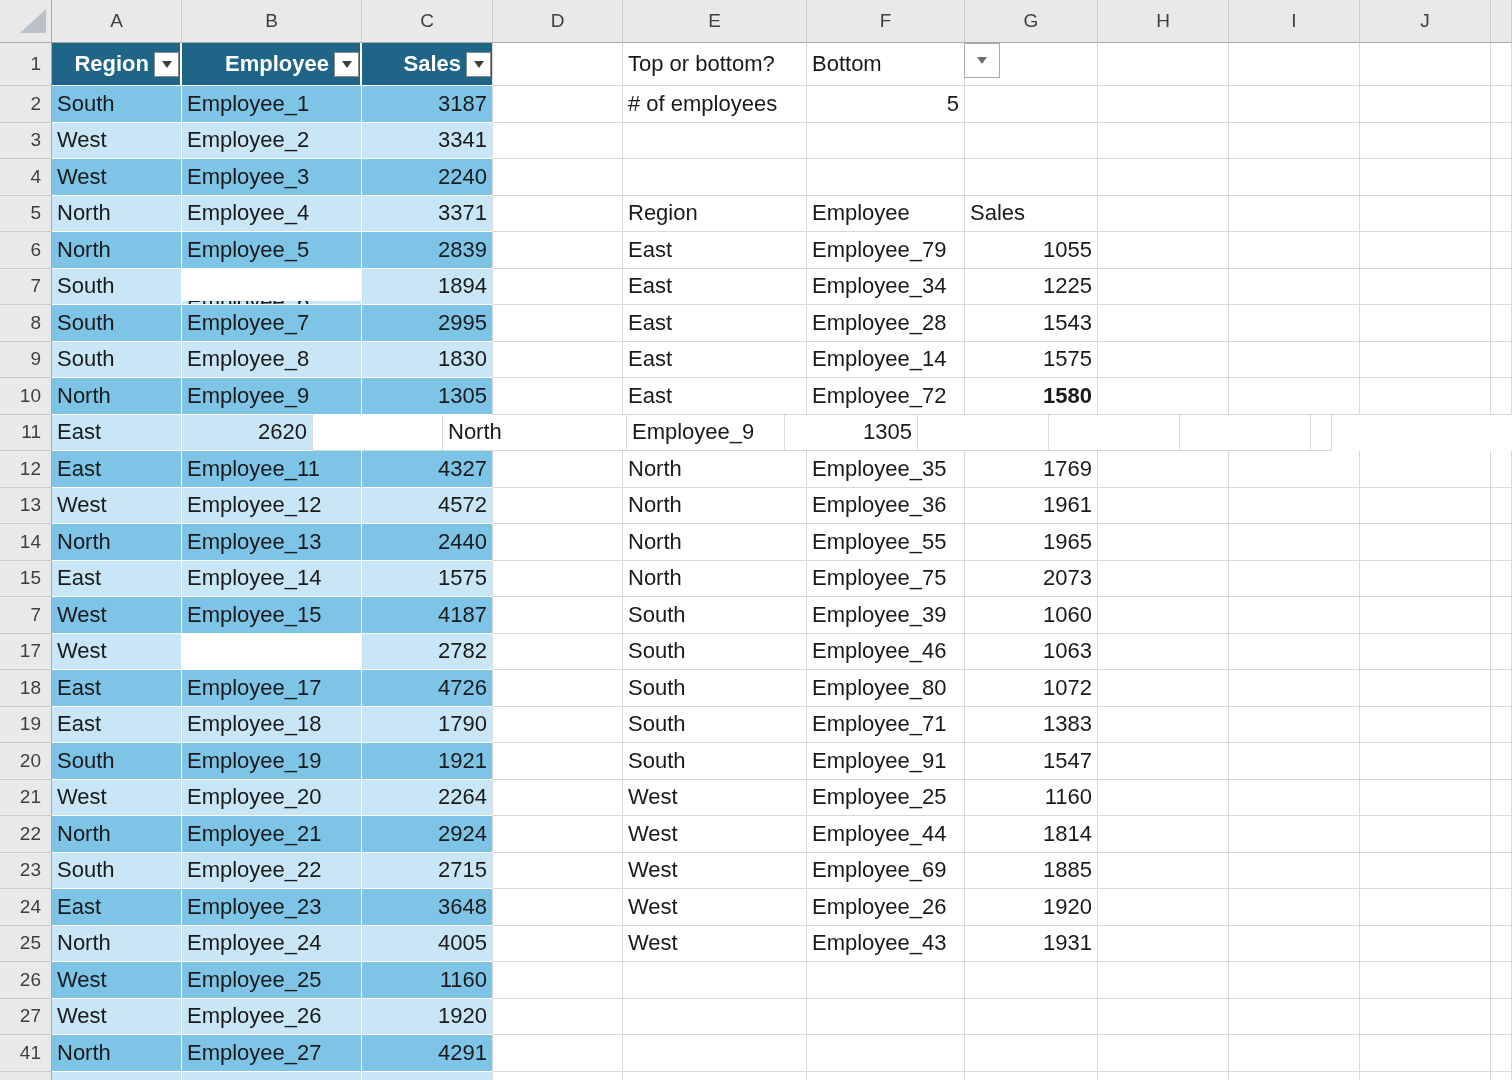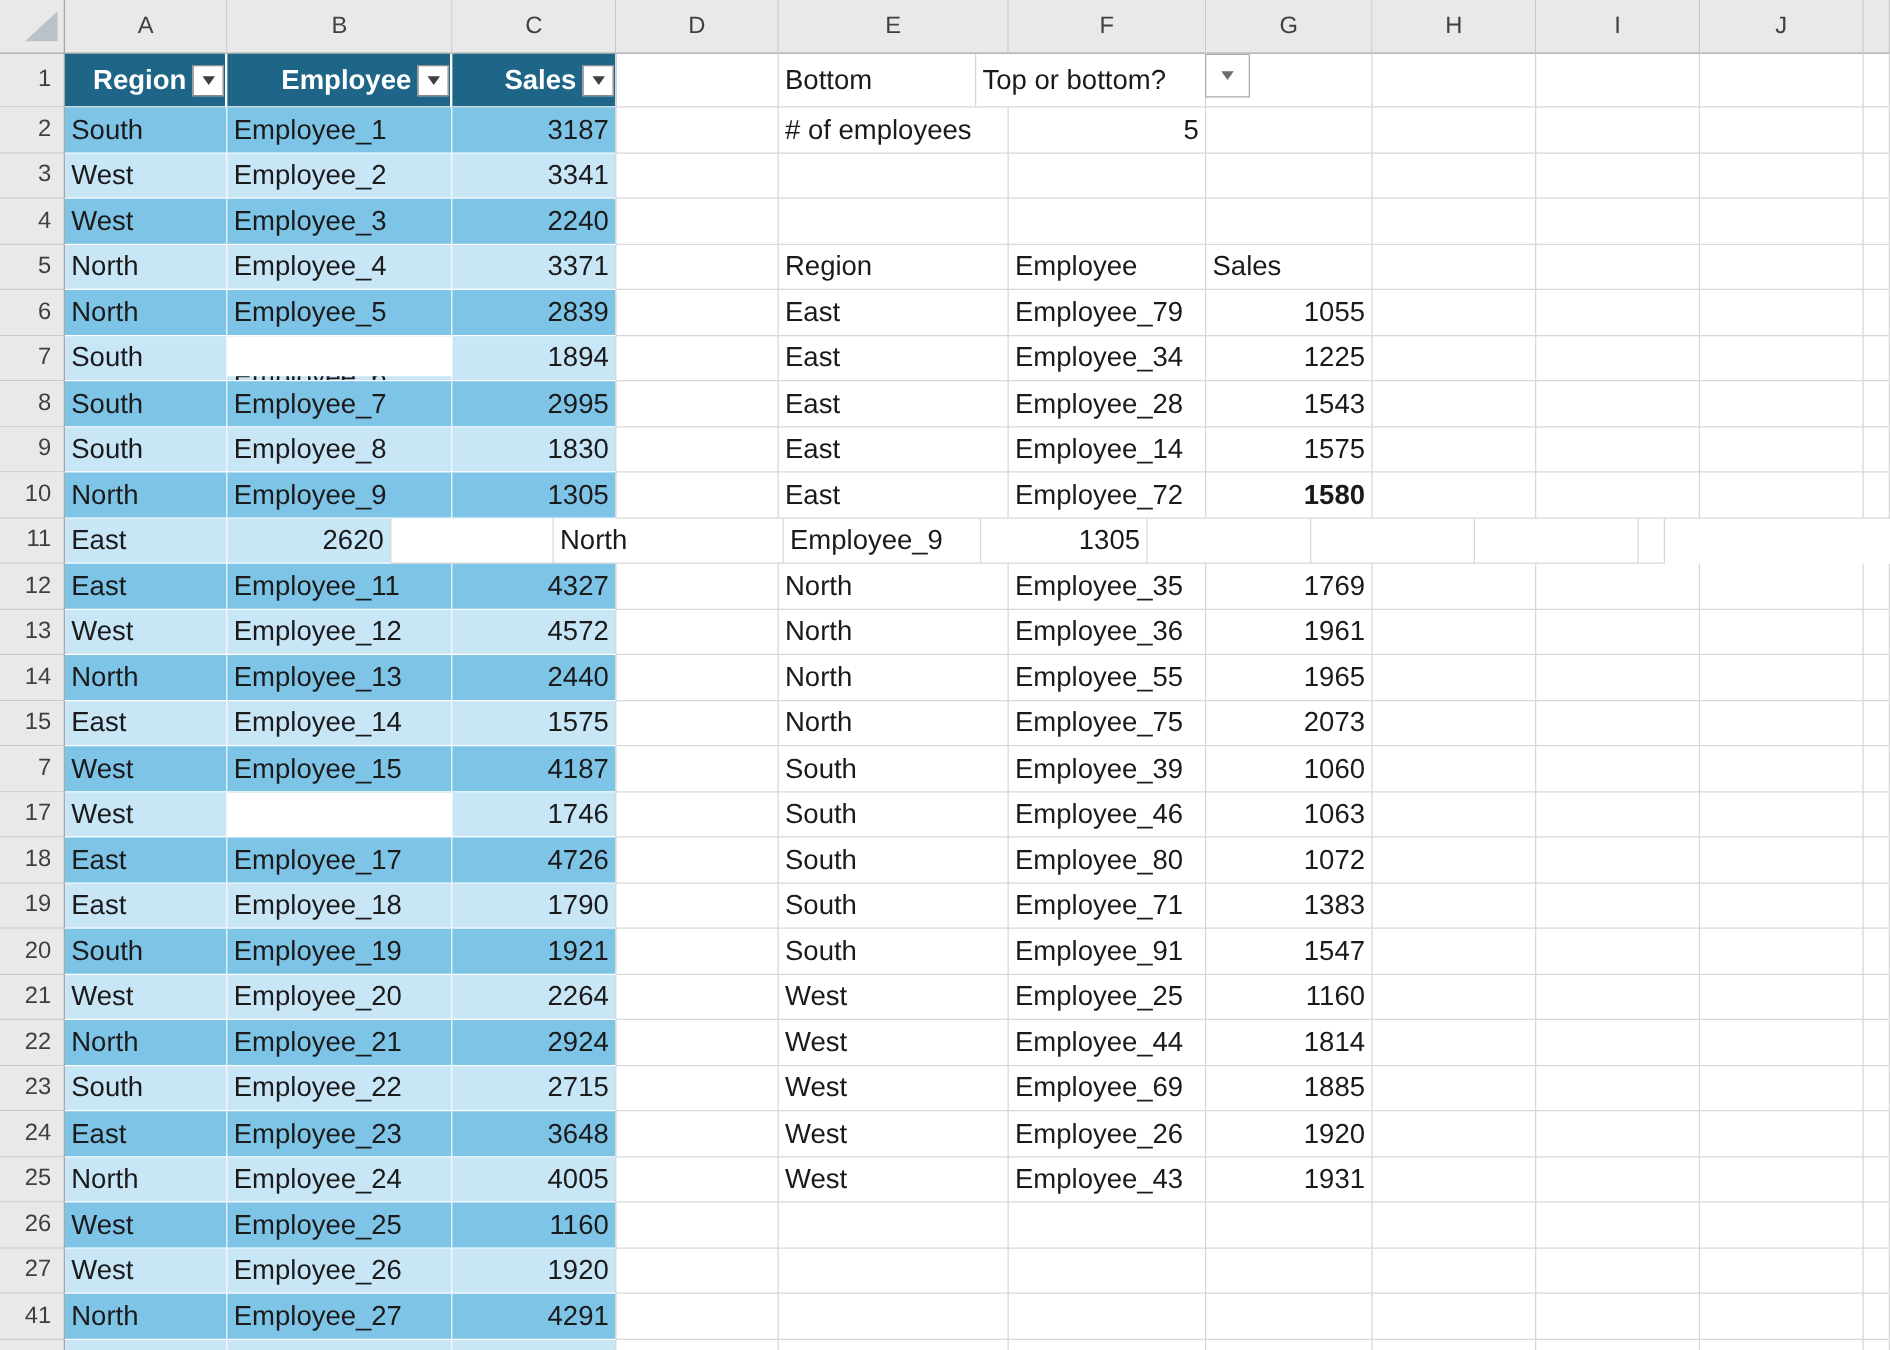--- a/index.html
+++ b/index.html
@@ -98,25 +98,25 @@
             <div class="tri"></div>
           </div>
         </div>
         <div class="cell t1h lastcol" style="width: 131px; flex: 0 0 131px; height: 43px;">
           <span>Sales</span>
           <div class="filter-btn">
             <div class="tri"></div>
           </div>
         </div>
         <div class="cell" style="width: 130px; flex: 0 0 130px; height: 43px;"></div>
+        <div class="cell" style="width: 184px; flex: 0 0 184px; height: 43px;">
+          <span>Top or bottom?</span>
+        </div>
         <div class="cell" style="width: 158px; flex: 0 0 158px; height: 43px;">
           <span>Bottom</span>
-        </div>
-        <div class="cell" style="width: 184px; flex: 0 0 184px; height: 43px;">
-          <span>Top or bottom?</span>
         </div>
         <div class="cell" style="width: 133px; flex: 0 0 133px; height: 43px;"></div>
         <div class="cell" style="width: 131px; flex: 0 0 131px; height: 43px;"></div>
         <div class="cell" style="width: 131px; flex: 0 0 131px; height: 43px;"></div>
         <div class="cell" style="width: 131px; flex: 0 0 131px; height: 43px;"></div>
         <div class="cell" style="width: 21px; flex: 0 0 21px; height: 43px;"></div>
       </div>
       <div class="row">
         <div class="rowhdr">
           <span>2</span>
@@ -524,21 +524,21 @@
         <div class="rowhdr">
           <span>17</span>
         </div>
         <div class="cell band-light" style="width: 130px; flex: 0 0 130px;">
           <span>West</span>
         </div>
         <div class="cell band-light" style="width: 180px; flex: 0 0 180px; margin-top: 36px;">
           <span>Employee_16</span>
         </div>
         <div class="cell band-light right lastcol" style="width: 131px; flex: 0 0 131px;">
-          <span>1746</span>
+          <span>2782</span>
         </div>
         <div class="cell" style="width: 130px; flex: 0 0 130px;"></div>
         <div class="cell" style="width: 184px; flex: 0 0 184px;">
           <span>South</span>
         </div>
         <div class="cell" style="width: 158px; flex: 0 0 158px;">
           <span>Employee_46</span>
         </div>
         <div class="cell right" style="width: 133px; flex: 0 0 133px;">
           <span>1063</span>

